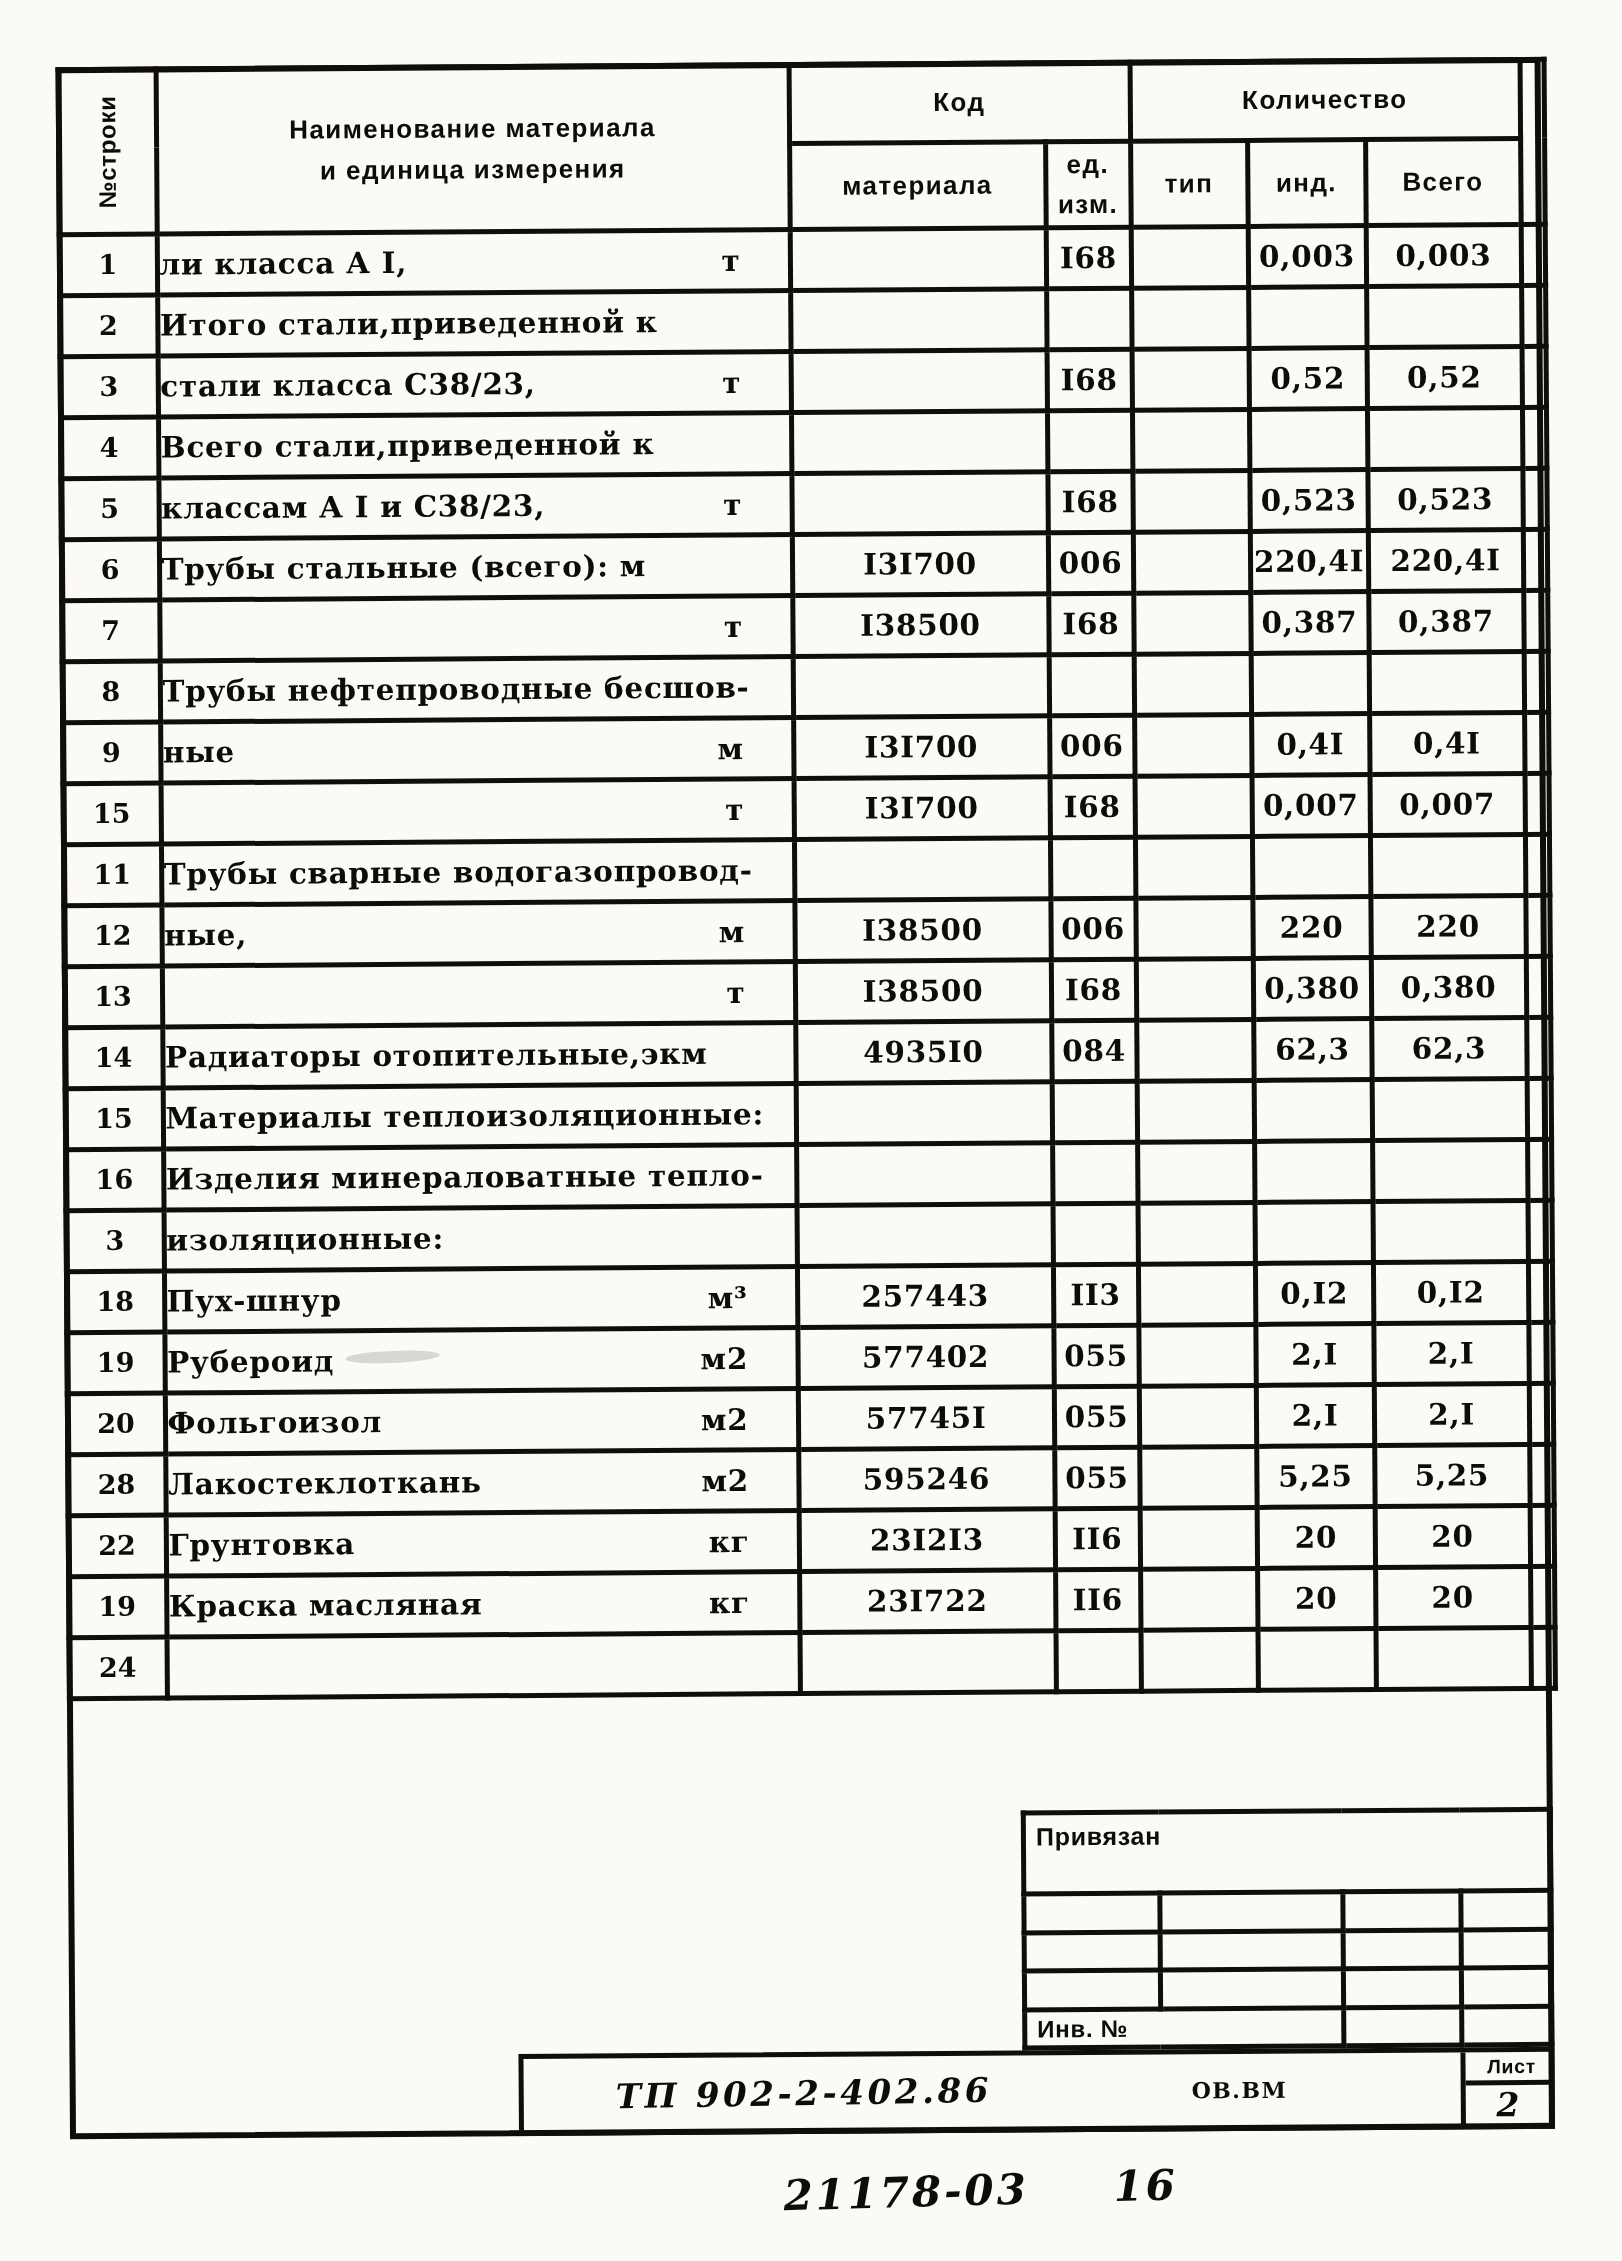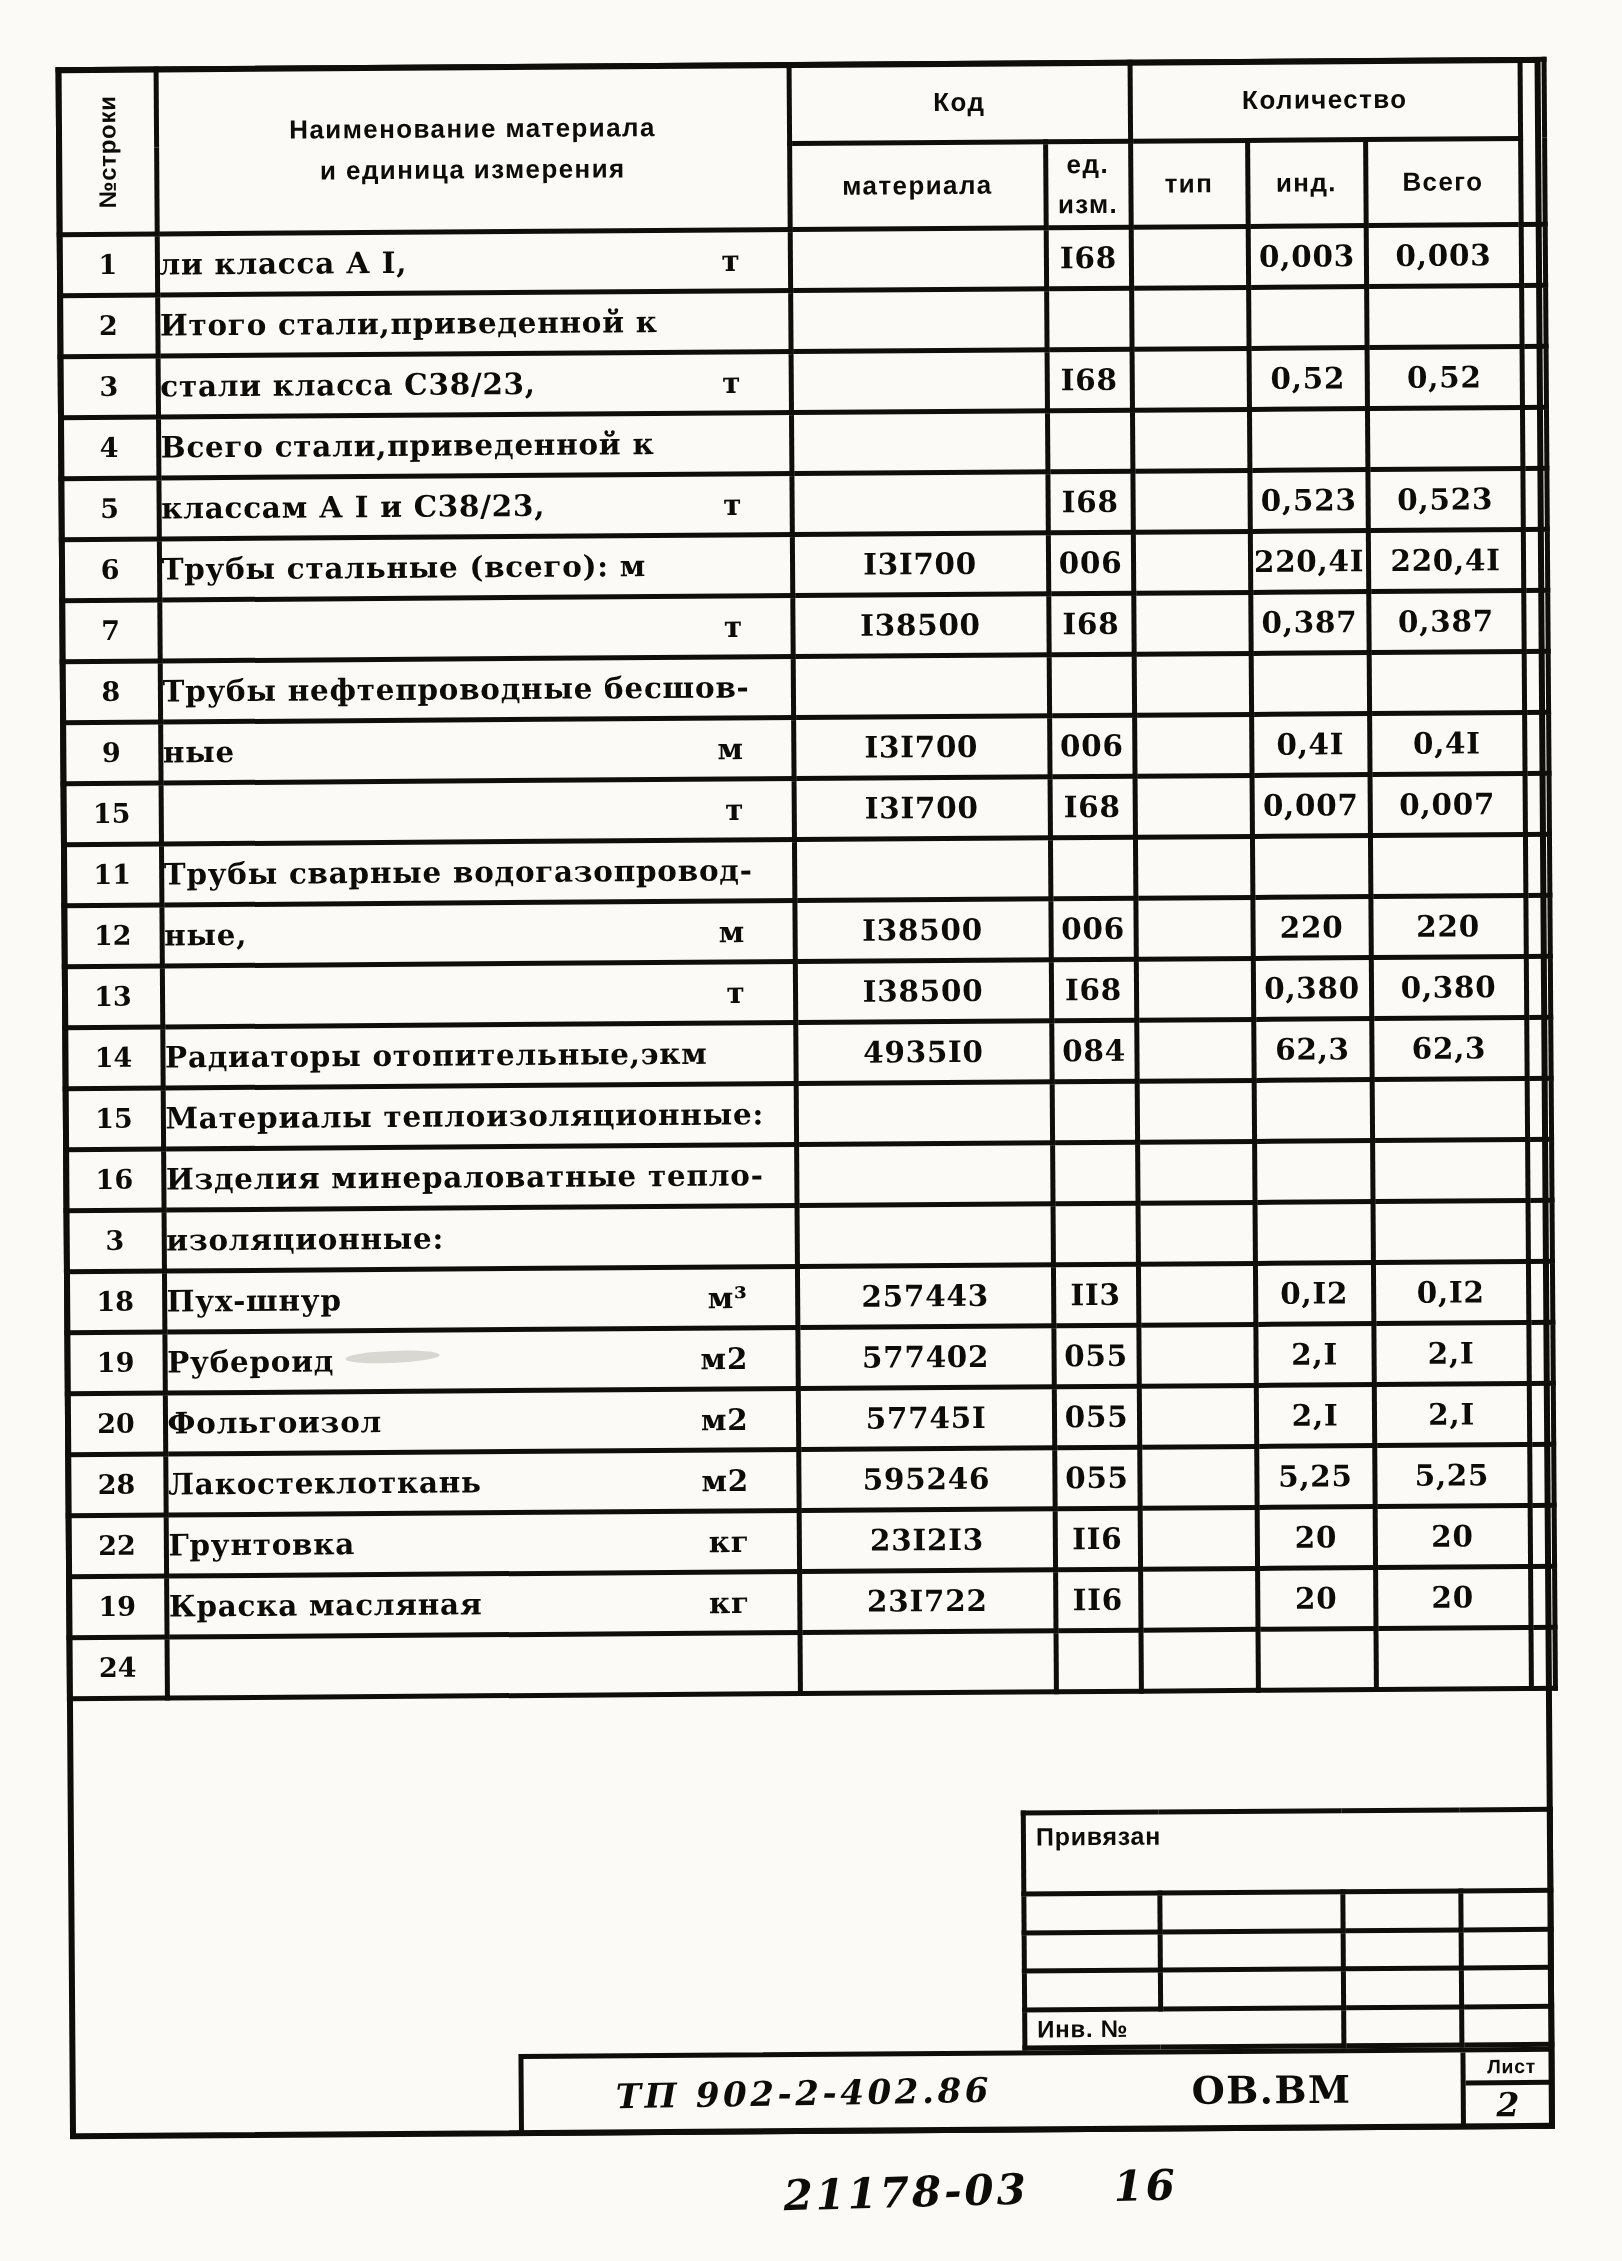--- a/index.html
+++ b/index.html
@@ -68,21 +68,21 @@
     position:absolute; left:512px; top:2052px; width:1036px; height:82px;
     border:5.8px solid #100e0b; box-sizing:border-box; display:flex;
   }
   .strip-main { flex:1; position:relative; }
   .doccode {
     position:absolute; left:92px; top:50%; transform:translateY(-50%) rotate(-0.6deg);
     font-style:italic; font-weight:700; font-size:34px; letter-spacing:3.6px; white-space:nowrap;
   }
   .dept {
     position:absolute; left:668px; top:50%; transform:translateY(-50%);
-    font-weight:700; font-size:38px; letter-spacing:1.4px;
+    font-weight:700; font-size:22px; letter-spacing:1.4px;
   }
   .strip-right { width:89px; border-left:5.8px solid #100e0b; display:flex; flex-direction:column; box-sizing:border-box; }
   .sheet-label {
     height:30px; border-bottom:5.8px solid #100e0b;
     font-family:"Liberation Sans", sans-serif; font-weight:700; font-size:19.4px;
     display:flex; align-items:center; justify-content:center; letter-spacing:0.7px;padding-left:8px;
   }
   .sheet-num { flex:1; display:flex; align-items:center; justify-content:center;
     font-style:italic; font-weight:700; font-size:33px; }
 

